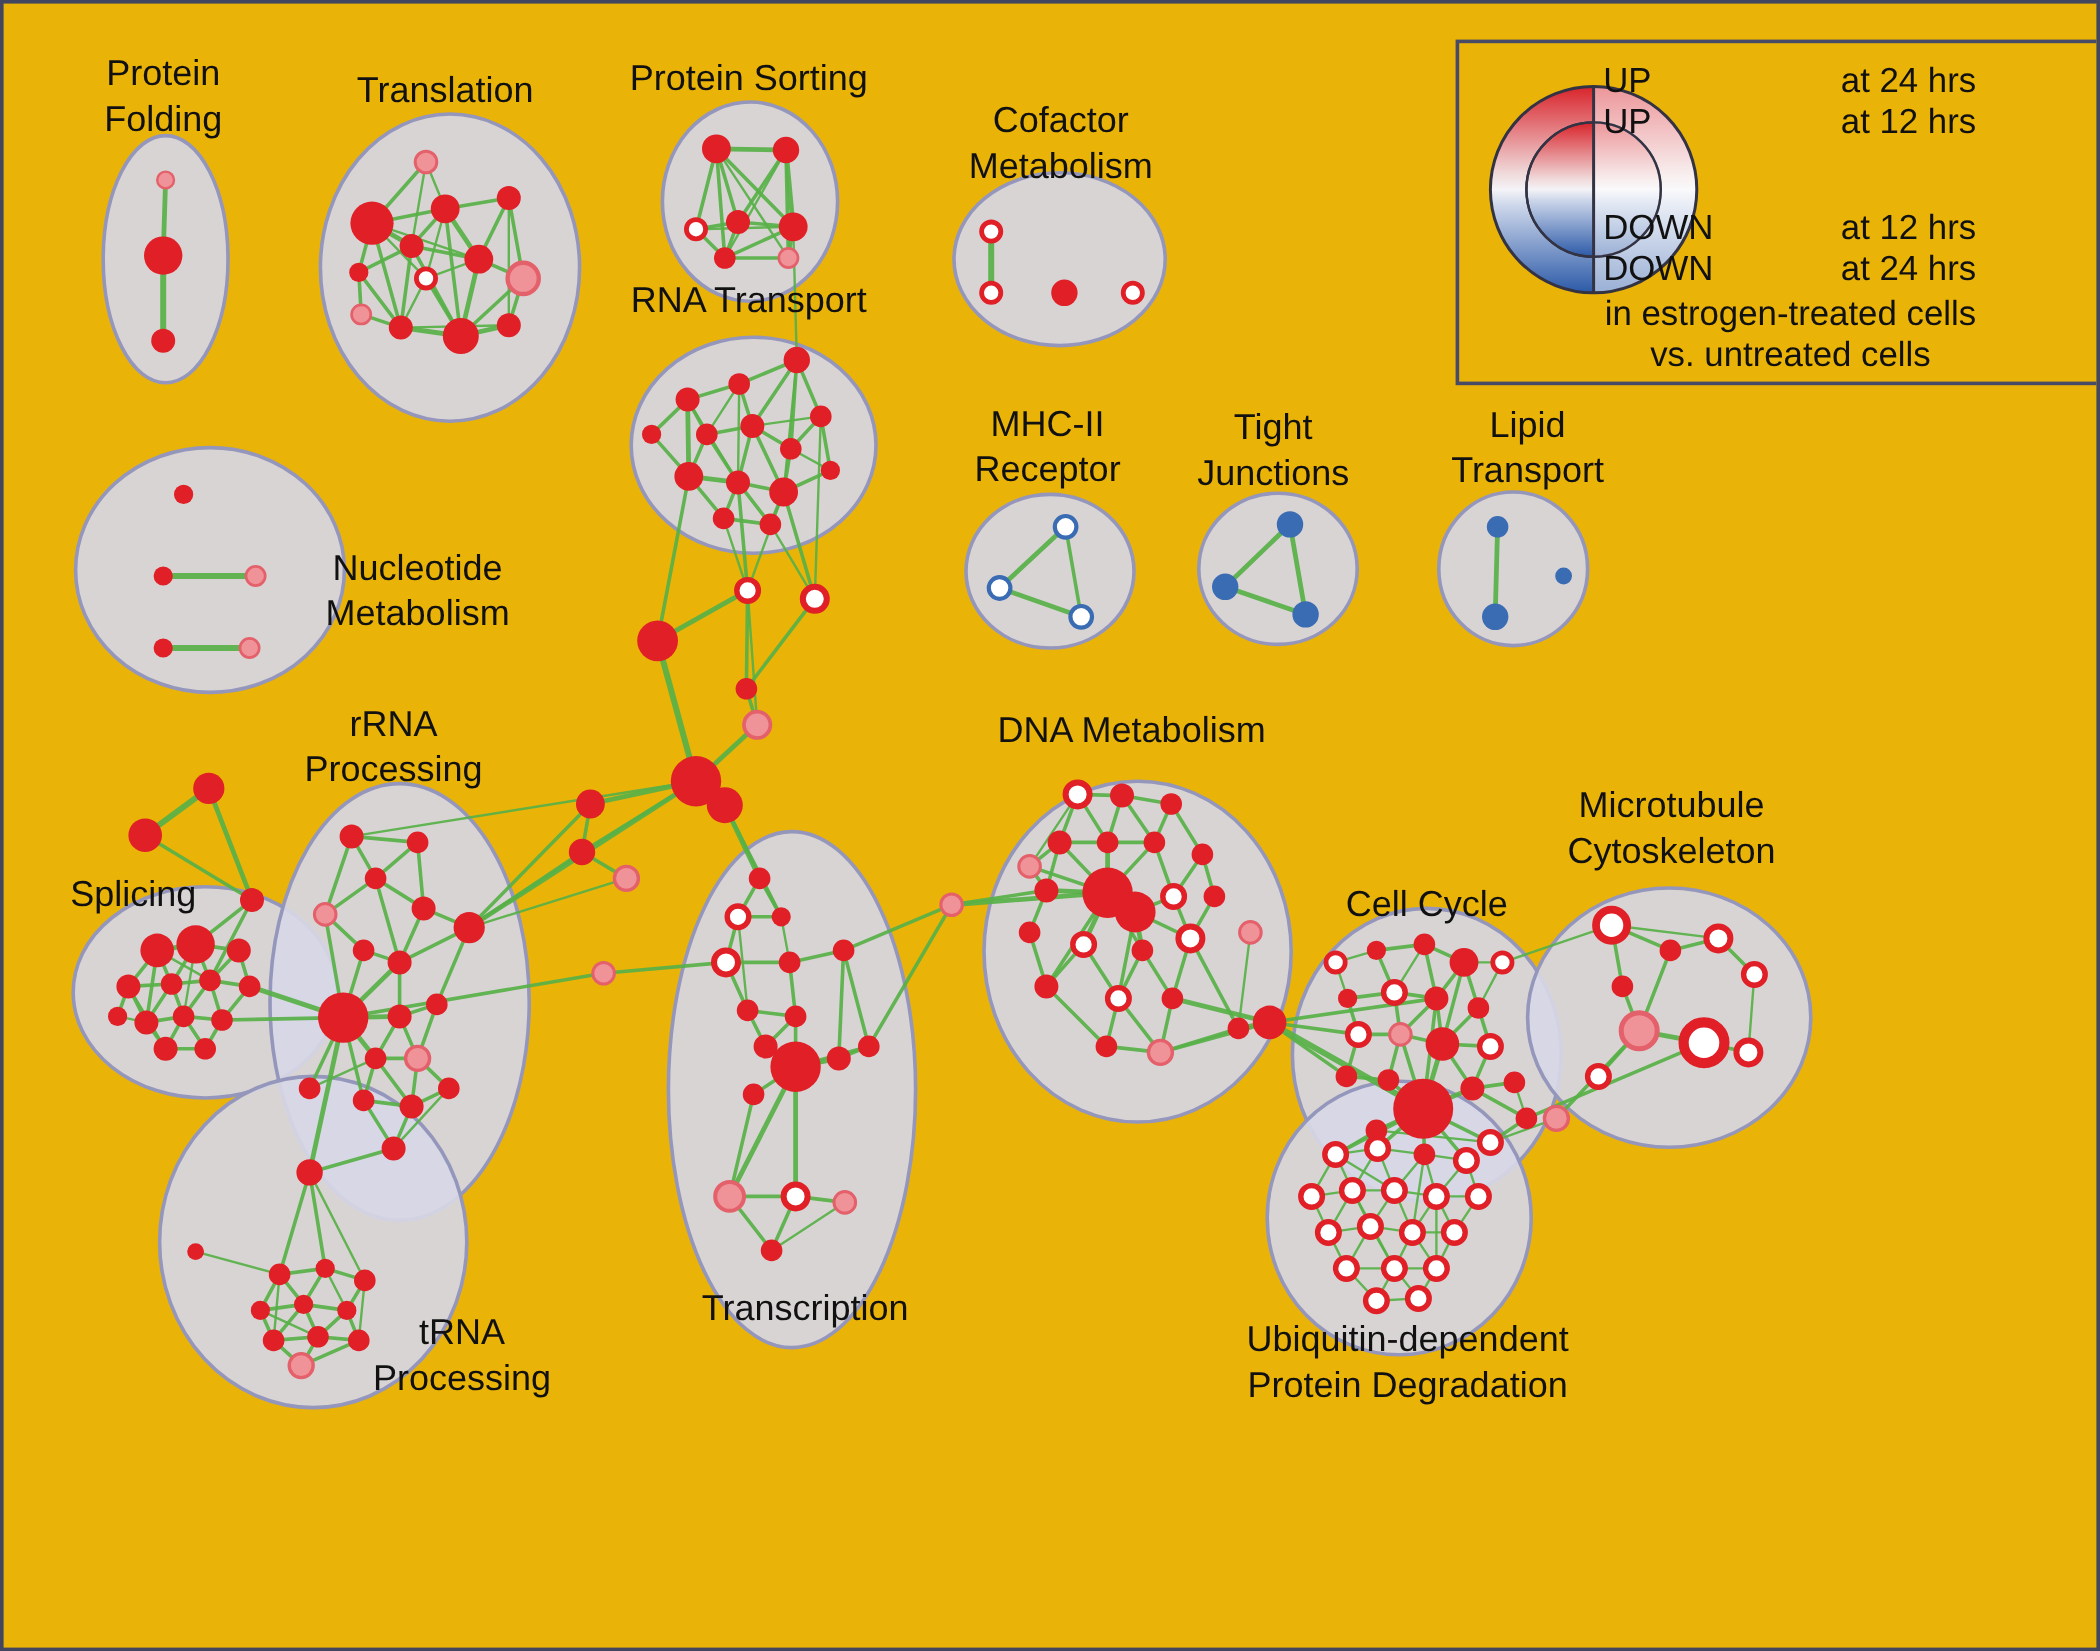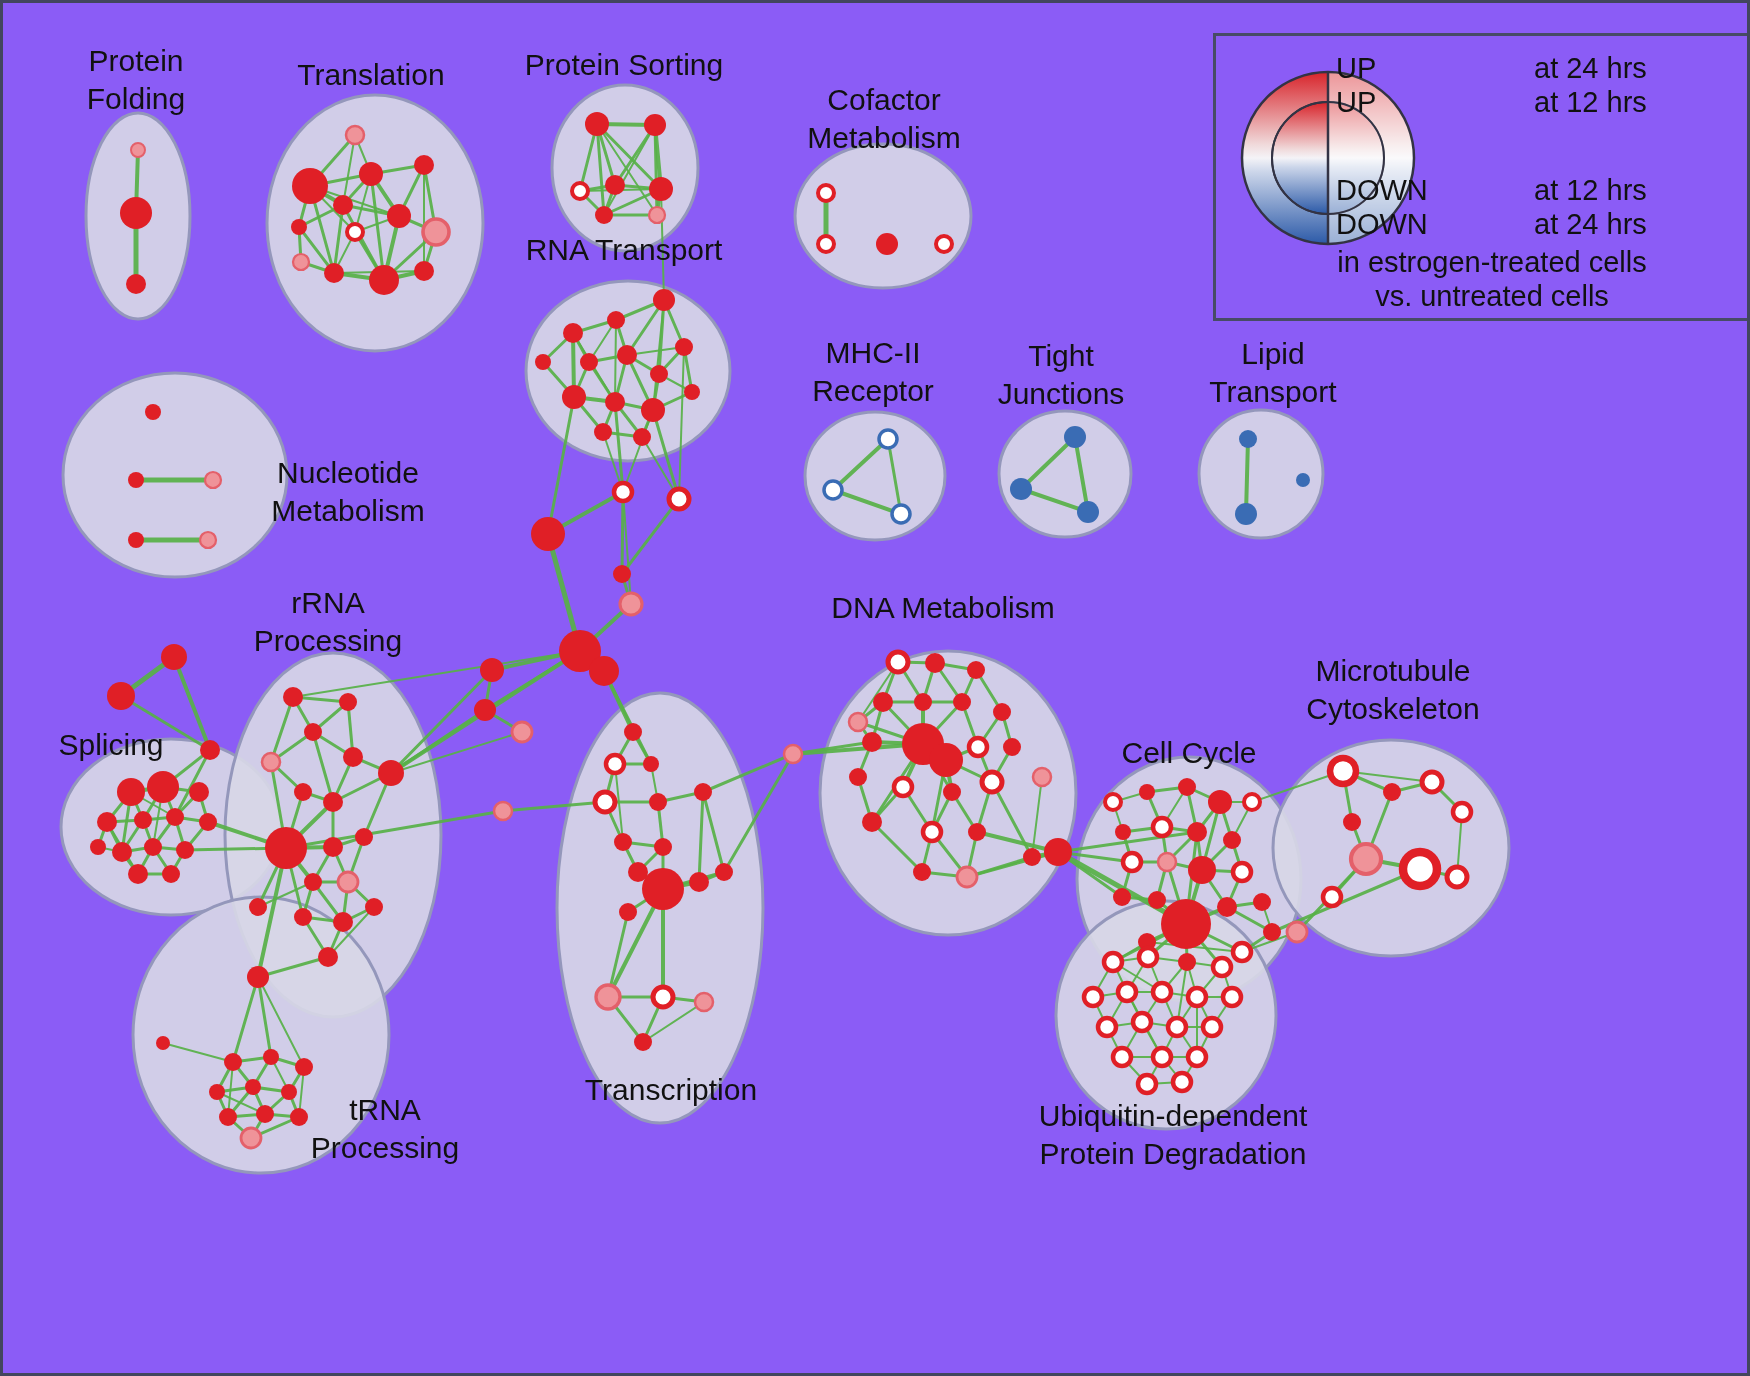--- a/index.html
+++ b/index.html
@@ -26,21 +26,21 @@
   }
   .legend-dir{display:inline-block;width:198px;}
   .legend-caption{
     position:absolute;left:0;width:100%;
     text-align:center;font-size:29px;color:#111;line-height:1;
   }
 </style>
 </head>
 <body>
 
-<div class="canvas" style="background: #8b5cf6;">
+<div class="canvas" style="background: #eab308;">
   <svg id="net" width="1750" height="1376" viewBox="0 0 1750 1376">
       <g>
         <ellipse cx="135" cy="213" rx="52" ry="103" fill="#d7d7e6" fill-opacity="0.92" stroke="#9497bb" stroke-width="3"></ellipse>
         <ellipse cx="372" cy="220" rx="108" ry="128" fill="#d7d7e6" fill-opacity="0.92" stroke="#9497bb" stroke-width="3"></ellipse>
         <ellipse cx="622" cy="165" rx="73" ry="83" fill="#d7d7e6" fill-opacity="0.92" stroke="#9497bb" stroke-width="3"></ellipse>
         <ellipse cx="880" cy="213" rx="88" ry="72" fill="#d7d7e6" fill-opacity="0.92" stroke="#9497bb" stroke-width="3"></ellipse>
         <ellipse cx="625" cy="368" rx="102" ry="90" fill="#d7d7e6" fill-opacity="0.92" stroke="#9497bb" stroke-width="3"></ellipse>
         <ellipse cx="172" cy="472" rx="112" ry="102" fill="#d7d7e6" fill-opacity="0.92" stroke="#9497bb" stroke-width="3"></ellipse>
         <ellipse cx="872" cy="473" rx="70" ry="64" fill="#d7d7e6" fill-opacity="0.92" stroke="#9497bb" stroke-width="3"></ellipse>
         <ellipse cx="1062" cy="471" rx="66" ry="63" fill="#d7d7e6" fill-opacity="0.92" stroke="#9497bb" stroke-width="3"></ellipse>

